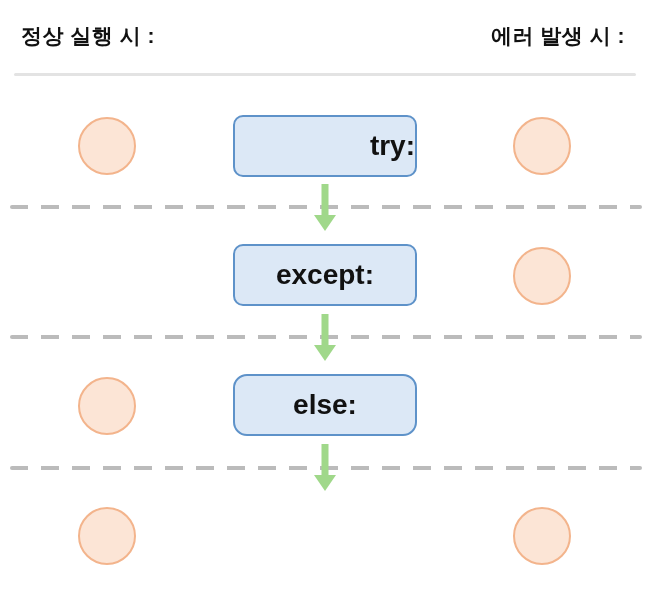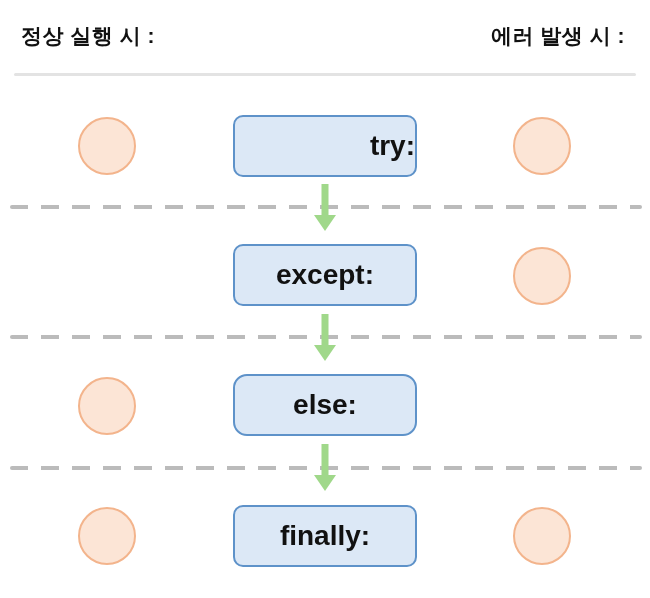--- a/index.html
+++ b/index.html
@@ -156,18 +156,15 @@
   <div class="kw-box r3">
     <span>else:</span>
   </div>
 
   <svg class="arrow a3" viewBox="0 0 24 47">
     <rect class="shaft" x="8.5" y="0" width="7" height="33"></rect>
     <polygon class="head" points="1,31 23,31 12,47"></polygon>
   </svg>
 
   <div class="circle left-col row4"></div>
-  <div class="kw-box r4">
-    <span>finally:</span>
-  </div>
   <div class="circle right-col row4"></div>
 
 </div>
 
 </body></html>

